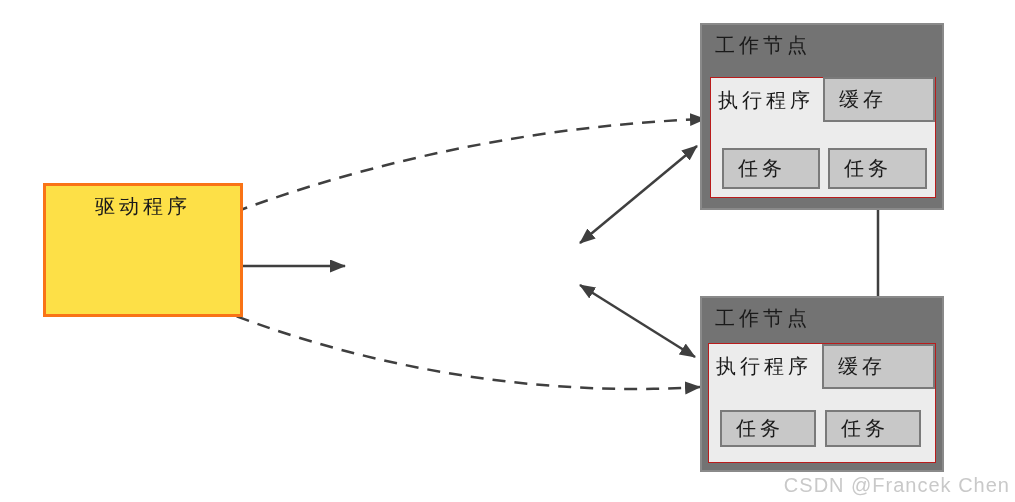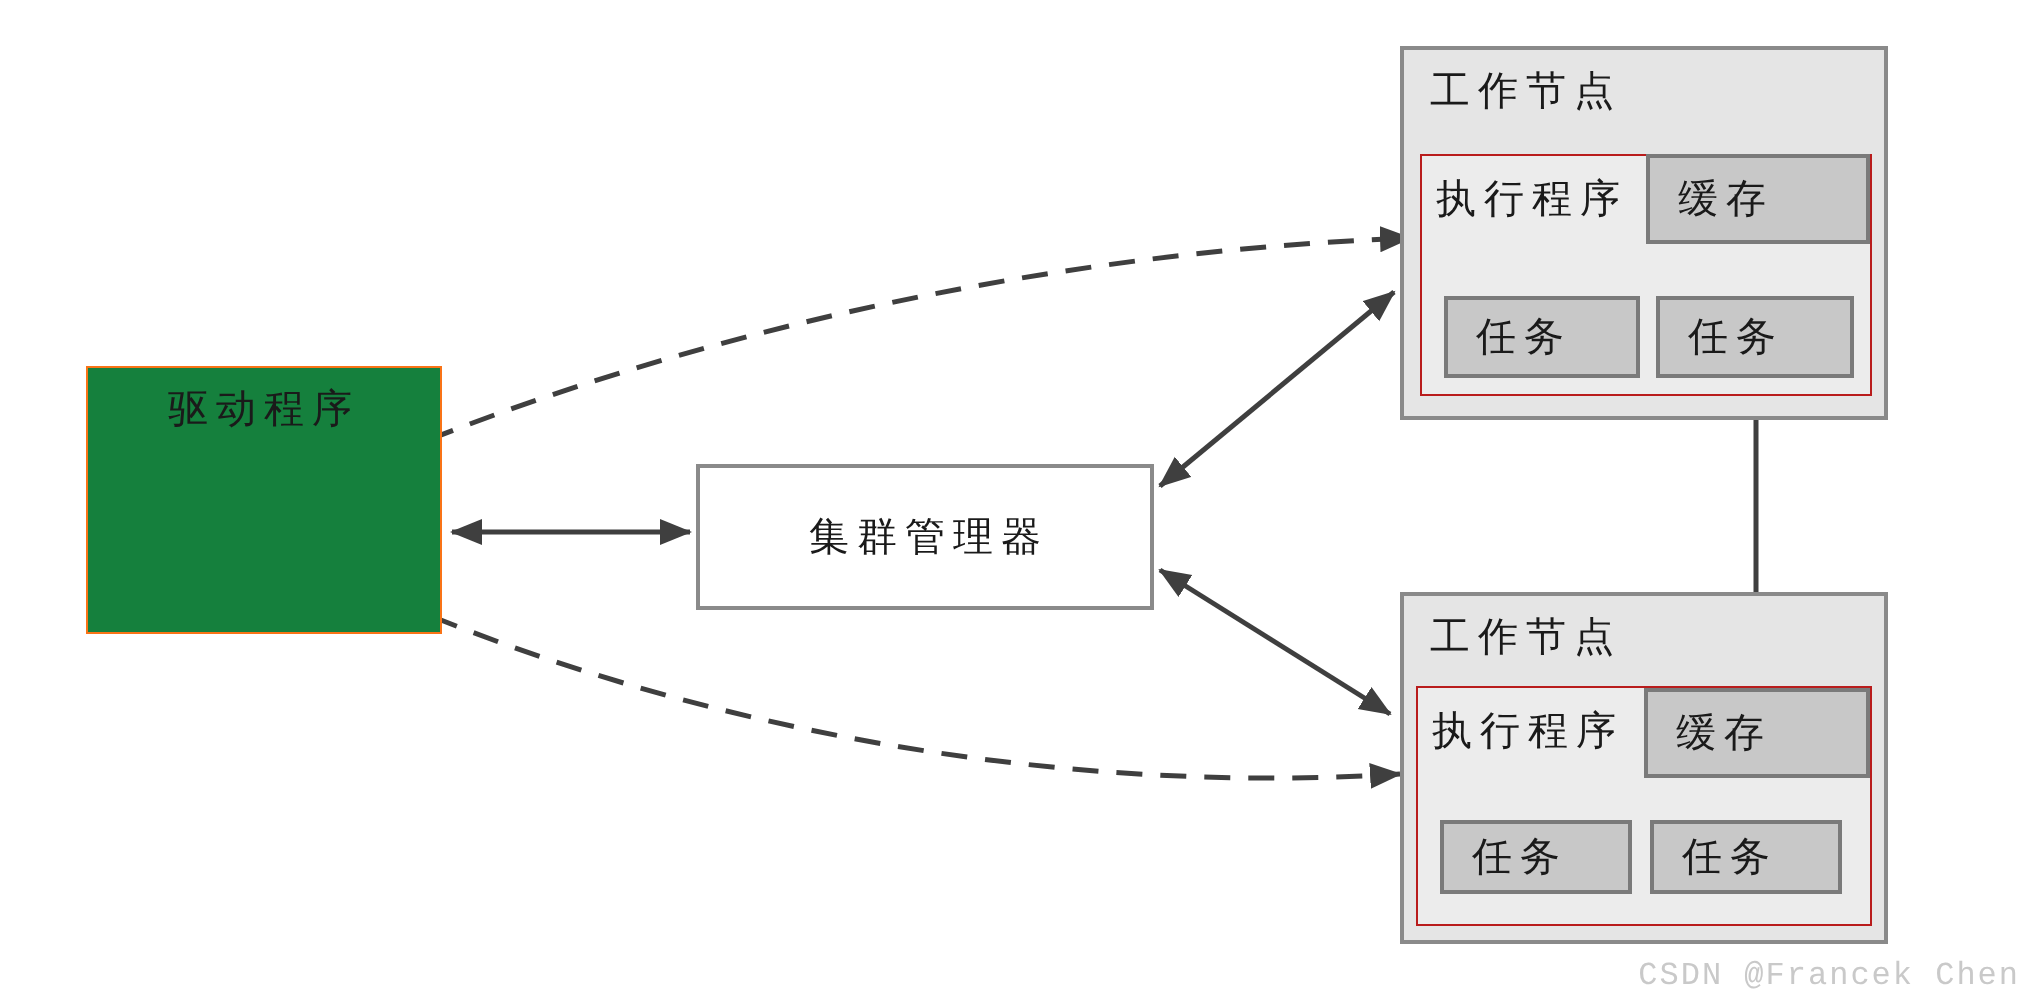--- a/index.html
+++ b/index.html
@@ -8,57 +8,57 @@
     position:relative; width:1015px; height:502px; background:#ffffff;
     font-family:"Liberation Serif","DejaVu Serif",serif; color:#111;
     overflow:hidden;
   }
   #arrow-layer { position:absolute; left:0; top:0; width:1015px; height:502px; pointer-events:none; }
 
   .abs { position:absolute; }
   .cjk { font-size:20px; letter-spacing:4px; color:#1a1a1a; white-space:nowrap; }
 
   
-  .driver-box { left:43px; top:183px; width:178px; height:134px; border:1px solid #f97316; background:#15803d; }
+  .driver-box { left:43px; top:183px; width:200px; height:134px; border:3px solid #f97316; background:#fde047; }
   .driver-title { width:100%; text-align:center; margin-top:7px; }
   .context-box {
     position:absolute; left:13px; top:49px; width:165px; height:68px;
     border:2px solid #7d7d7d; background:#fff;
     display:flex; align-items:center; justify-content:center; padding-left:4px;
   }
 
   
   .cluster-box {
     left:348px; top:232px; width:229px; height:73px; border:2px solid #8a8a8a; background:#fff;
     display:flex; align-items:center; justify-content:center; padding-left:4px;
   }
 
   
-  .worker { border:2px solid #8a8a8a; background:#e5e5e5; }
+  .worker { border:2px solid #8a8a8a; background:#737373; }
   .worker-top { left:700px; top:23px; width:244px; height:187px; }
   .worker-bottom { left:700px; top:296px; width:244px; height:176px; }
   .worker-title { position:absolute; left:13px; top:7px; }
   .executor { position:absolute; background:#ececec; border:1px solid #b91c1c; }
   .worker-top .executor { left:8px; top:52px; width:226px; height:121px; }
   .worker-bottom .executor { left:6px; top:45px; width:228px; height:120px; }
   .executor-label { position:absolute; left:7px; top:0; height:45px; line-height:45px; }
   .cache, .task {
     position:absolute; background:#c8c8c8; border:2px solid #7a7a7a;
     display:flex; align-items:center; justify-content:flex-start; padding-left:14px;
   }
   .worker-top .cache { left:112px; top:-1px; width:112px; height:45px; }
   .worker-bottom .cache { left:113px; top:0px; width:113px; height:45px; }
   .worker-top .task-1 { left:11px; top:70px; width:98px; height:41px; }
   .worker-top .task-2 { left:117px; top:70px; width:99px; height:41px; }
   .worker-bottom .task-1 { left:11px; top:66px; width:96px; height:37px; }
   .worker-bottom .task-2 { left:116px; top:66px; width:96px; height:37px; }
 
   .watermark {
-    position:absolute; right:5px; bottom:5px; font-size:16px; color:#c9c9c9;
-    font-family:Liberation Mono, monospace; letter-spacing:1px;
+    position:absolute; right:5px; bottom:5px; font-size:20px; color:#c9c9c9;
+    font-family:Liberation Sans, sans-serif; letter-spacing:1px;
   }
 </style>
 </head>
 <body>
 
 <div id="canvas">
 
   <svg id="arrow-layer" viewBox="0 0 1015 502">
     <defs>
       <marker id="ah" markerUnits="userSpaceOnUse" markerWidth="18" markerHeight="14" refX="15" refY="6.5" orient="auto-start-reverse">
@@ -76,23 +76,20 @@
 
     <path d="M 194 228 C 340 168, 520 126, 705 119" stroke="#3f3f3f" stroke-width="2.5" fill="none" stroke-dasharray="13 9" marker-start="url(#ah)" marker-end="url(#ah)"></path>
 
     <path d="M 196 300 C 344 363, 524 398, 700 387" stroke="#3f3f3f" stroke-width="2.5" fill="none" stroke-dasharray="13 9" marker-start="url(#ah)" marker-end="url(#ah)"></path>
   </svg>
 
   <div class="abs driver-box">
     <div class="cjk driver-title">驱动程序</div>
   </div>
 
-  <div class="abs cluster-box">
-    <span class="cjk">集群管理器</span>
-  </div>
 
   <div class="abs worker worker-top">
     <div class="cjk worker-title">工作节点</div>
     <div class="executor">
       <span class="cjk executor-label">执行程序</span>
       <div class="cache">
         <span class="cjk">缓存</span>
       </div>
       <div class="task task-1">
         <span class="cjk">任务</span>

